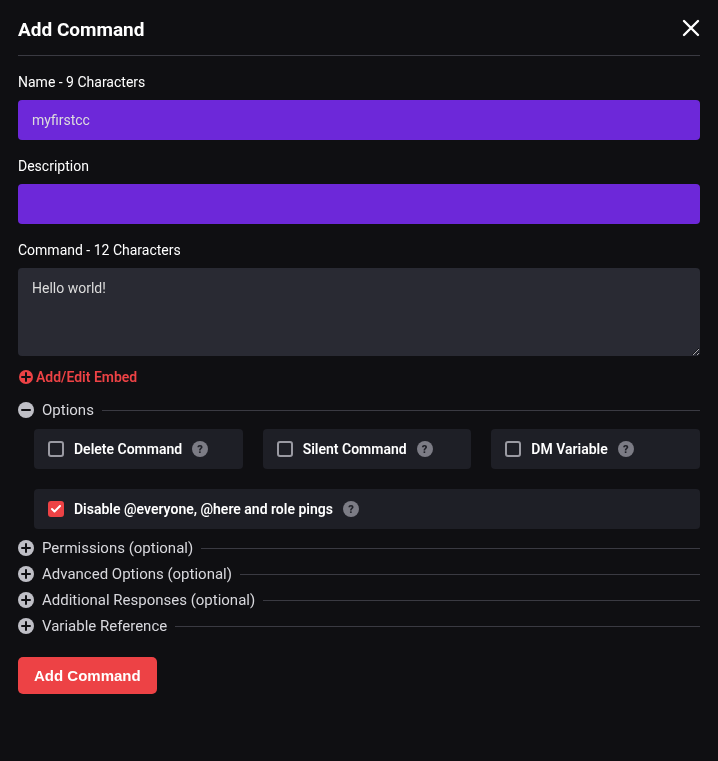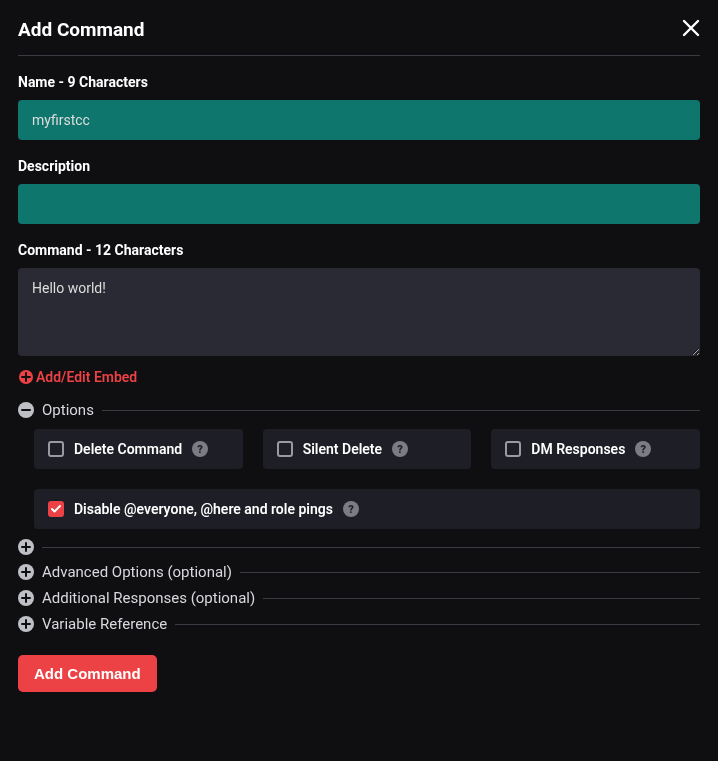--- a/index.html
+++ b/index.html
@@ -24,28 +24,28 @@
     font-size: 19px;
     font-weight: 700;
   }
   .close-icon {
     cursor: pointer;
     font-size: 22px;
     line-height: 1;
     color: #fff;
   }
   .field-label {
-    font-weight: 700;
+    font-weight: 400;
     font-size: 14px;
     margin-bottom: 10px;
     display: block;
   }
   .text-input {
     width: 100%;
-    background: #0f766e;
+    background: #6d28d9;
     border: none;
     border-radius: 4px;
     color: #ddd;
     padding: 12px 14px;
     font-size: 14px;
     margin-bottom: 18px;
     font-family: inherit;
   }
   .textarea {
     width: 100%;
@@ -207,45 +207,46 @@
 </div>
 
 <div class="options-grid">
   <div class="option-box">
     <span class="checkbox"></span>
     <span>Delete Command</span>
     <span class="help-icon">?</span>
   </div>
   <div class="option-box">
     <span class="checkbox"></span>
-    <span>Silent Delete</span>
+    <span>Silent Command</span>
     <span class="help-icon">?</span>
   </div>
   <div class="option-box">
     <span class="checkbox"></span>
-    <span>DM Responses</span>
+    <span>DM Variable</span>
     <span class="help-icon">?</span>
   </div>
   <div class="option-box option-wide">
     <span class="checkbox checked">
       <svg width="10" height="8" viewBox="0 0 10 8">
           <path d="M1 4 L3.5 6.5 L9 1" stroke="#fff" stroke-width="2" fill="none" stroke-linecap="round" stroke-linejoin="round"></path>
         </svg>
     </span>
     <span>Disable @everyone, @here and role pings</span>
     <span class="help-icon">?</span>
   </div>
 </div>
 
 <div class="section-row">
   <span class="toggle-icon">
     <svg width="10" height="10" viewBox="0 0 10 10">
         <path d="M5 1v8M1 5h8" stroke="#0f0f12" stroke-width="2" stroke-linecap="round"></path>
       </svg>
   </span>
+  <span class="section-label">Permissions (optional)</span>
   <div class="hr-line"></div>
 </div>
 
 <div class="section-row">
   <span class="toggle-icon">
     <svg width="10" height="10" viewBox="0 0 10 10">
         <path d="M5 1v8M1 5h8" stroke="#0f0f12" stroke-width="2" stroke-linecap="round"></path>
       </svg>
   </span>
   <span class="section-label">Advanced Options (optional)</span>

